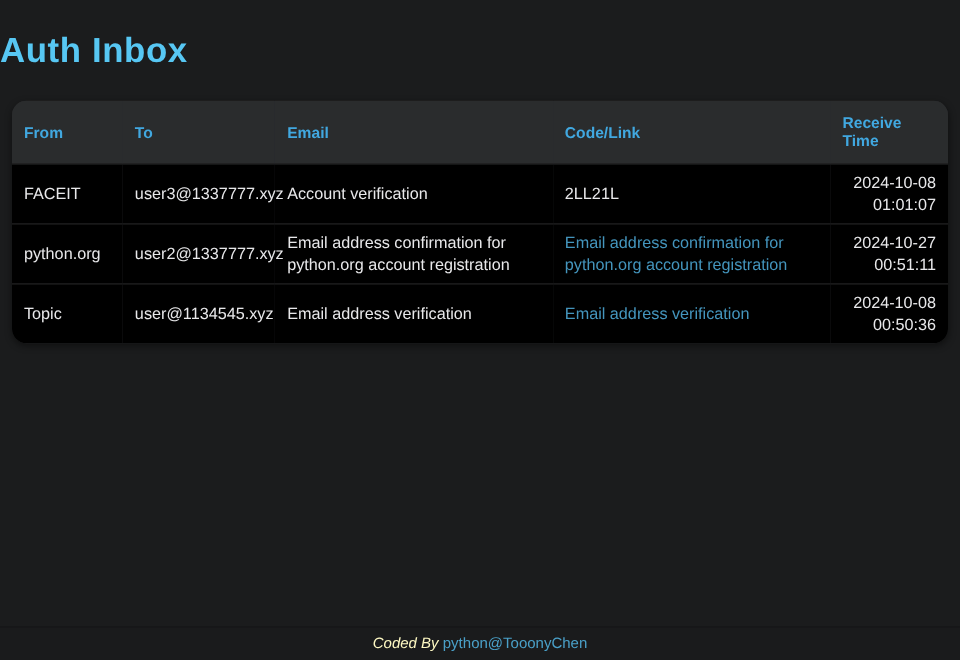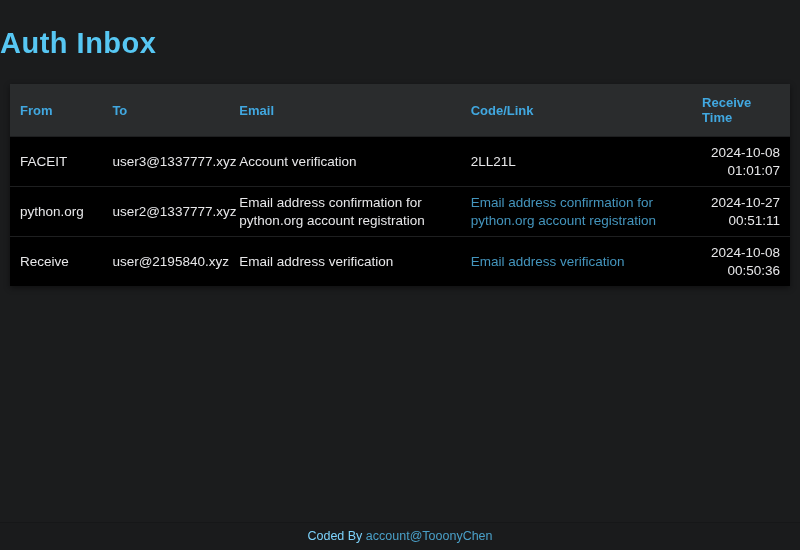--- a/index.html
+++ b/index.html
@@ -19,21 +19,21 @@
   h1.page-title {
     margin: 0;
     padding-top: 27px;
     color: #57c7f3;
     font-size: 29px;
     font-weight: bold;
     letter-spacing: 0.5px;
   }
   .table-wrap {
     margin: 24px 10px 0 10px;
-    border-radius: 0;
+    border-radius: 12px;
     overflow: hidden;
     background: #2c2d2f;
     box-shadow: 0 2px 6px rgba(0,0,0,0.45);
   }
   table.auth-table {
     width: 100%;
     border-collapse: collapse;
     table-layout: fixed;
   }
   table.auth-table thead tr {
@@ -73,21 +73,21 @@
     position: absolute;
     left: 0;
     bottom: 0;
     width: 100%;
     background: #1a1b1c;
     border-top: 1px solid #161718;
     text-align: center;
     padding: 6px 0 7px 0;
     font-size: 12.5px;
   }
-  .footer-text { color: #7dd3fc; }
+  .footer-text { color: #fef9c3; font-style: italic; }
   .footer-link { color: #4aa0c8; }
 </style>
 </head>
 <body>
 
 <div class="page">
 
   <h1 class="page-title">Auth Inbox</h1>
 
   <div class="table-wrap">
@@ -110,28 +110,28 @@
             <td class="col-received"><span>2024-10-08 01:01:07</span></td>
           </tr>
           <tr>
             <td class="col-from"><span>python.org</span></td>
             <td class="col-to"><span>user2@1337777.xyz</span></td>
             <td class="col-topic"><span>Email address confirmation for python.org account registration</span></td>
             <td class="col-code"><a class="link">Email address confirmation for python.org account registration</a></td>
             <td class="col-received"><span>2024-10-27 00:51:11</span></td>
           </tr>
           <tr>
-            <td class="col-from"><span>Receive</span></td>
-            <td class="col-to"><span>user@2195840.xyz</span></td>
+            <td class="col-from"><span>Topic</span></td>
+            <td class="col-to"><span>user@1134545.xyz</span></td>
             <td class="col-topic"><span>Email address verification</span></td>
             <td class="col-code"><a class="link">Email address verification</a></td>
             <td class="col-received"><span>2024-10-08 00:50:36</span></td>
           </tr>
         </tbody>
     </table>
   </div>
 
   <div class="footer-bar">
     <span class="footer-text">Coded By</span>
-    <a class="footer-link">account@TooonyChen</a>
+    <a class="footer-link">python@TooonyChen</a>
   </div>
 
 </div>
 
 </body></html>

